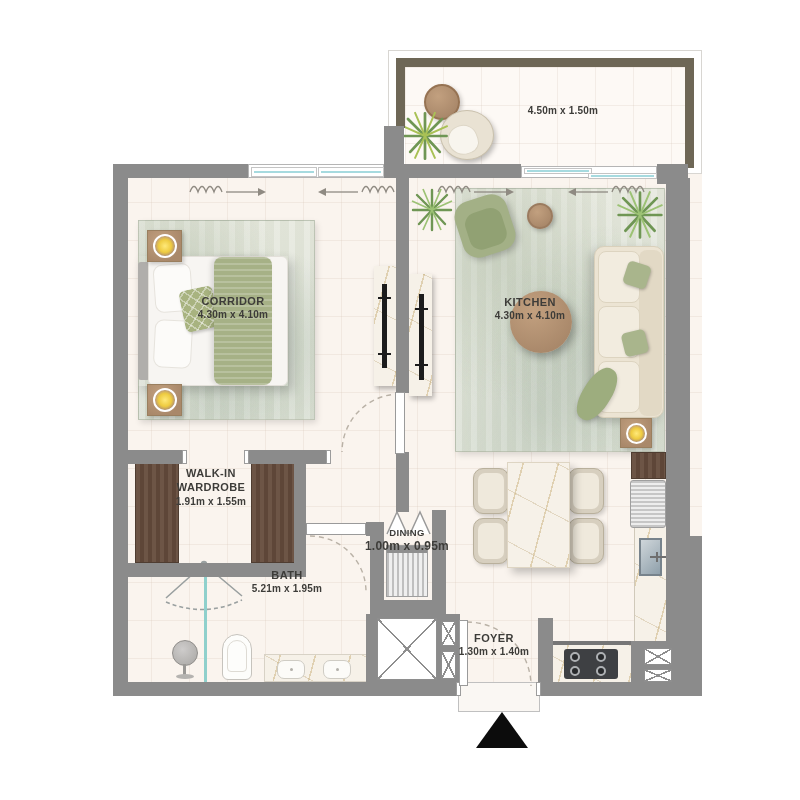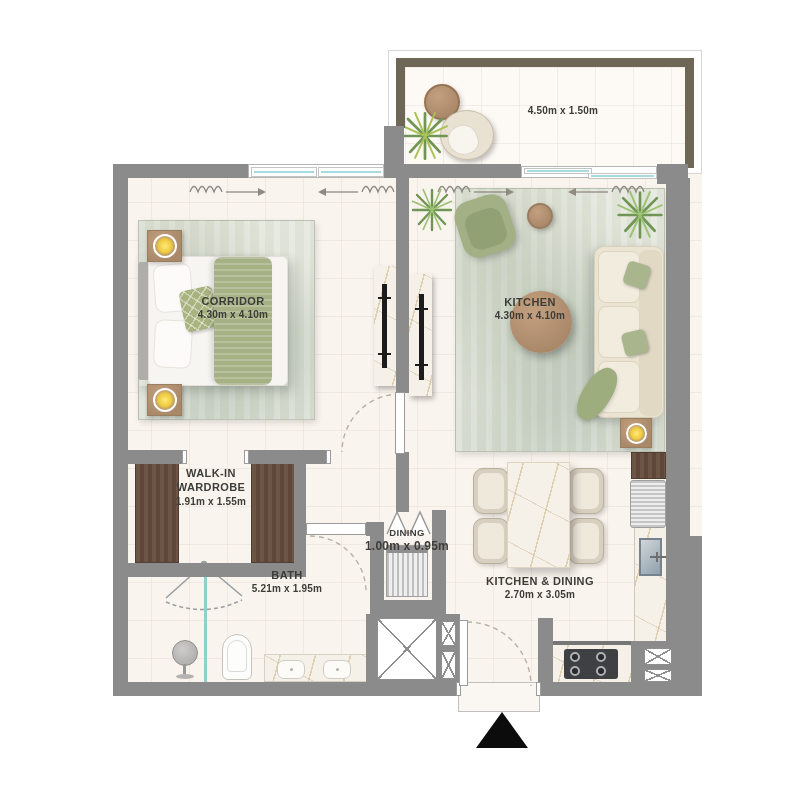--- a/index.html
+++ b/index.html
@@ -303,20 +303,20 @@
     <span class="rd">1.91m x 1.55m</span>
   </div>
   <div class="abs lbl small" style="left:362px;top:527px;width:90px;">
     <span class="rn">DINING</span>
     <span class="rd">1.00m x 0.95m</span>
   </div>
   <div class="abs lbl" style="left:217px;top:568px;width:140px;">
     <span class="rn">BATH</span>
     <span class="rd">5.21m x 1.95m</span>
   </div>
-  <div class="abs lbl" style="left:445px;top:574px;width:190px;">
-    <span class="rn">KITCHEN &amp; DINING</span>
-    <span class="rd">2.70m x 3.05m</span>
+  <div class="abs lbl" style="left:434px;top:631px;width:120px;">
+    <span class="rn">FOYER</span>
+    <span class="rd">1.30m x 1.40m</span>
   </div>
 
   <div class="abs tri" style="left:476px;top:712px;"></div>
 
 </div>
 
 </body></html>

